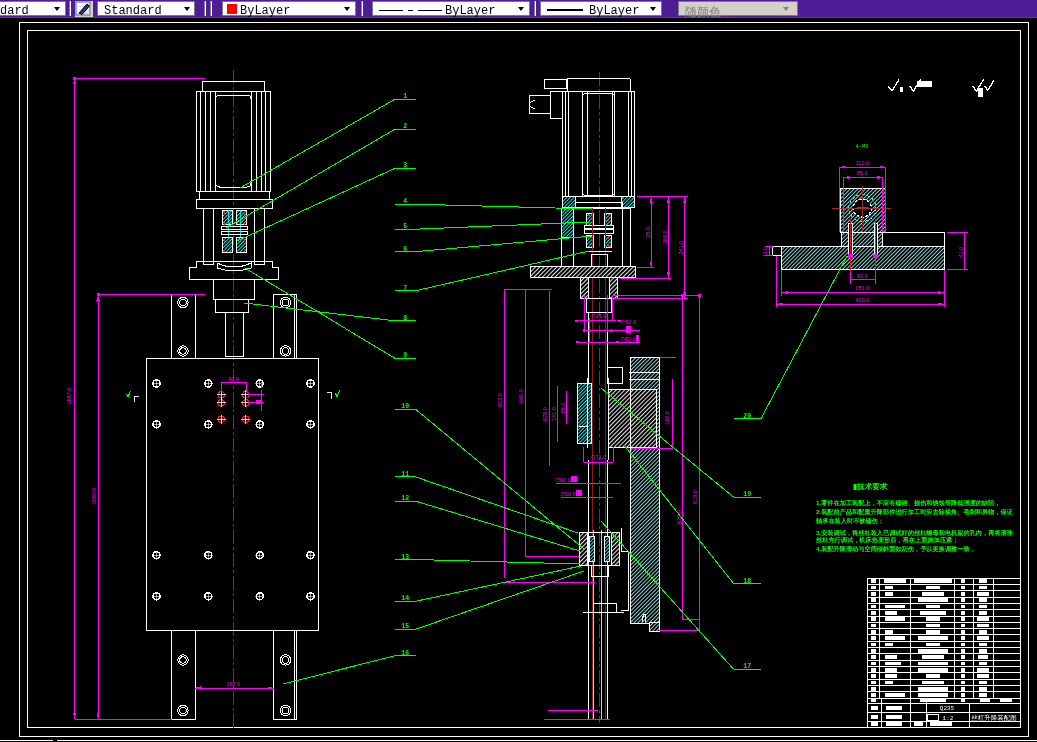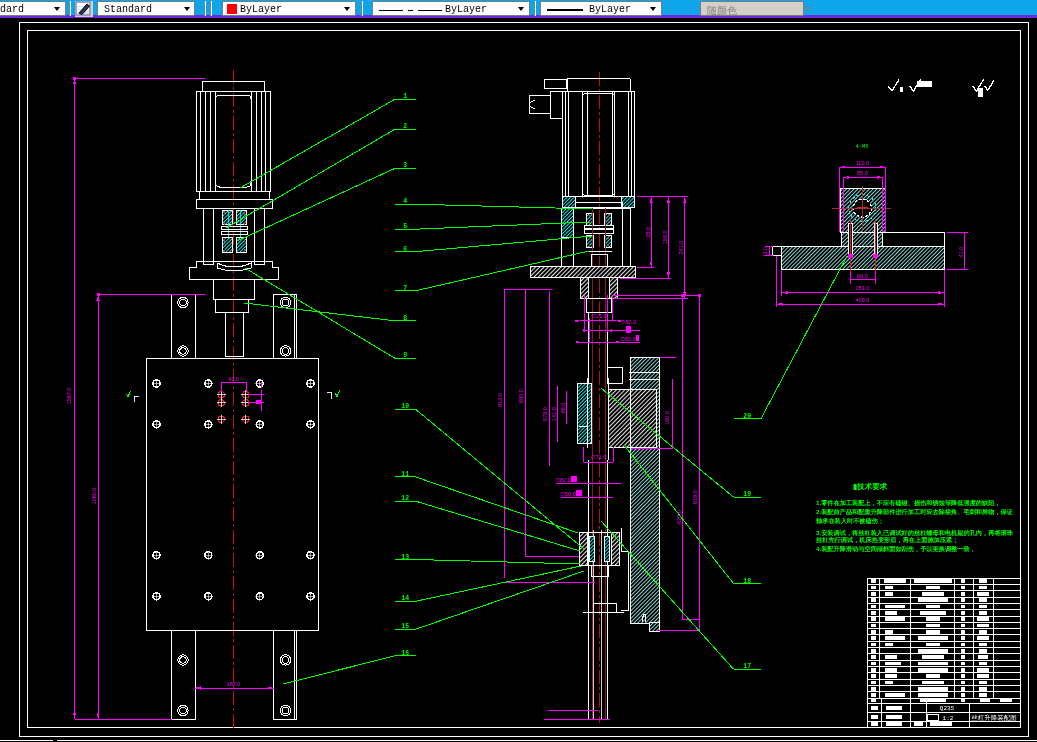--- a/index.html
+++ b/index.html
@@ -1,15 +1,15 @@
 <!DOCTYPE html>
 <html><head><meta charset="utf-8"><style>
 *{margin:0;padding:0;box-sizing:border-box}
 html,body{width:1037px;height:742px;background:#000;overflow:hidden;font-family:"Liberation Sans",sans-serif}
-#toolbar{position:absolute;left:0;top:0;width:1037px;height:18px;background:#0ea5e9;border-bottom:3px solid #6d28d9;font-family:"Liberation Mono",monospace;font-size:10px;color:#000}
+#toolbar{position:absolute;left:0;top:0;width:1037px;height:18px;background:#4c1d95;border-bottom:1px solid #6d28d9;font-family:"Liberation Mono",monospace;font-size:12px;color:#000}
 .combo{position:absolute;top:1px;height:15px;background:#fff;border:1px solid #7a7a7a}
 .ct{position:absolute;top:2px;white-space:nowrap}
 .arr{position:absolute;top:5px;width:0;height:0;border-left:3.5px solid transparent;border-right:3.5px solid transparent;border-top:4px solid #000}
 .garr{border-top-color:#808080}
 .sep{position:absolute;top:1px;height:15px;width:2px;border-left:1px solid #808080;border-right:1px solid #fff}
 #canvas{position:absolute;left:0;top:18px;width:1037px;height:737px;background:#000}
 #canvas > svg{position:absolute;left:0;top:-18px}
 </style></head><body>
 <div id="toolbar">
   <div class="combo" style="left:-30px;width:96px">
@@ -46,21 +46,21 @@
       <div class="arr" style="left:145px"></div>
     </div>
   <div class="sep" style="left:534px"></div>
   <div class="combo" style="left:540px;width:122px">
       <svg width="42" height="14" style="position:absolute;left:4px;top:0">
         <path d="M2,8 h36" stroke="#000" stroke-width="2"></path>
       </svg>
       <span class="ct" style="left:48px">ByLayer</span>
       <div class="arr" style="left:109px"></div>
     </div>
-  <div class="combo" style="left:700px;width:104px;background:#d4d0c8">
+  <div class="combo" style="left:678px;width:120px;background:#d4d0c8">
       <span class="ct" style="left:6px;color:#808080">随颜色</span>
       <div class="arr garr" style="left:104px"></div>
     </div>
 </div>
 <div id="canvas">
 <svg width="1037" height="742" viewBox="0 0 1037 742" shape-rendering="crispEdges">
 <defs>
 <pattern id="hc" width="2.5" height="2.5" patternTransform="rotate(45)" patternUnits="userSpaceOnUse">
           <rect width="2.5" height="2.5" fill="#000"></rect>
           <line x1="0" y1="0" x2="0" y2="2.5" stroke="#0ff" stroke-width="1.1"></line>

